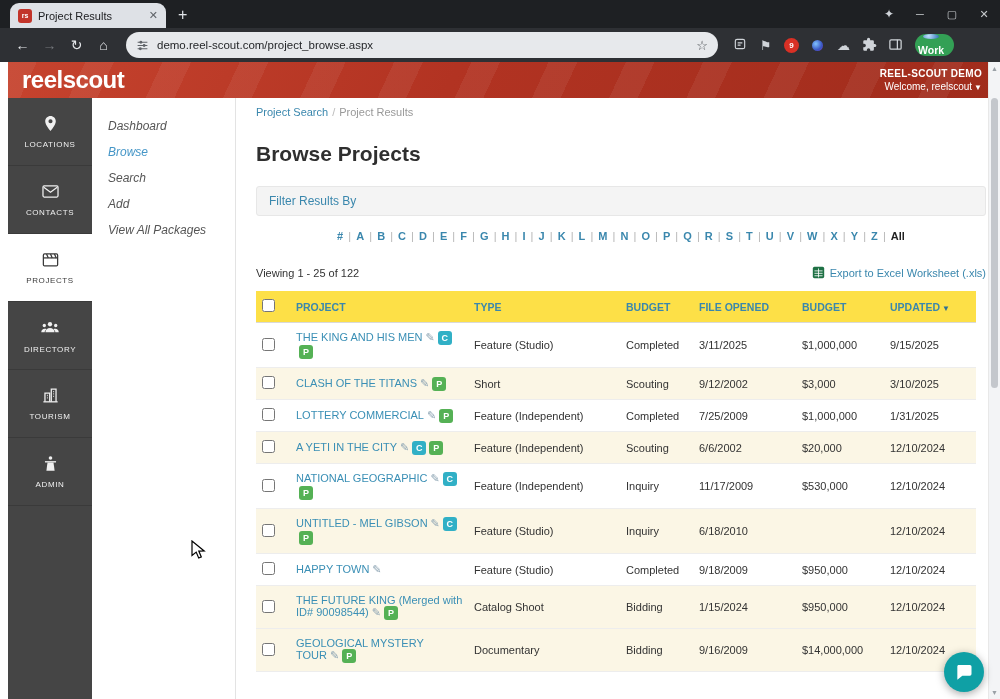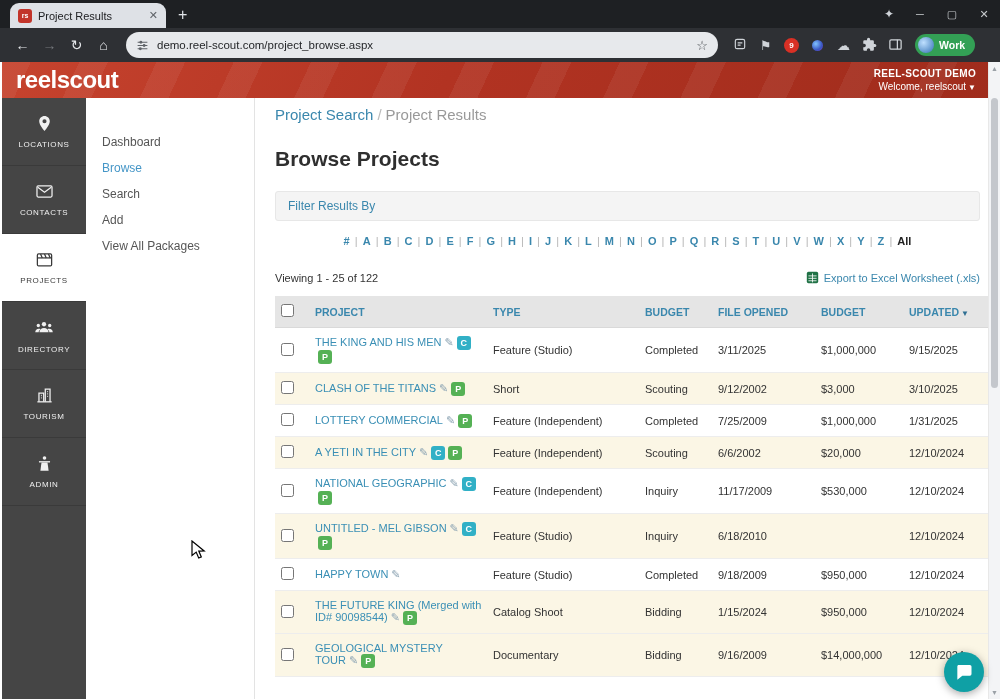--- a/index.html
+++ b/index.html
@@ -28,66 +28,66 @@
            display:flex;align-items:center;padding:0 10px;gap:8px;margin:0 8px;}
   .url-text{font-size:11.5px;color:#25272a;flex:1;white-space:nowrap;overflow:hidden;}
   .omni-star{color:#4d5156;font-size:13px;}
   .ext-tray{display:flex;align-items:center;gap:3px;}
   .ext-icon{width:23px;text-align:center;color:#cfd3d8;font-size:13px;line-height:1;}
   .badge-ext{width:15px;height:15px;border-radius:50%;background:#d93025;color:#fff;
              font-size:8px;font-weight:bold;display:flex;align-items:center;justify-content:center;margin:0 4px;}
   .color-dot{width:11px;height:11px;border-radius:50%;margin:0 6px;
              background:radial-gradient(circle at 35% 35%,#7fc2ff,#3a57c4 60%,#7a3ac4);}
   .profile-chip{background:#33a055;border-radius:12px;height:22px;display:flex;align-items:center;
-                padding:0 10px 0 3px;gap:5px;margin-left:6px;}
+                padding:0 10px 0 3px;gap:5px;margin-left:6px;flex-direction:column;}
   .avatar{width:16px;height:16px;border-radius:50%;
           background:radial-gradient(circle at 35% 35%,#bfe0ff,#2f6fb3);}
   .profile-label{color:#fff;font-size:10.5px;font-weight:bold;}
 
   
-  .page{position:absolute;top:62px;left:2px;width:988px;bottom:0;background:#fff;overflow:hidden;}
+  .page{position:absolute;top:62px;left:8px;width:988px;bottom:0;background:#fff;overflow:hidden;}
   .red-header{height:36px;display:flex;align-items:center;padding:0 14px;box-sizing:border-box;
       background:linear-gradient(115deg,#c6432e 0%,#b23322 45%,#a02c1c 100%);position:relative;}
   .red-header:before{content:"";position:absolute;inset:0;
       background:repeating-linear-gradient(115deg,rgba(255,255,255,.06) 0 26px,transparent 26px 70px);}
   .logo{color:#fff;font-size:24px;font-weight:bold;letter-spacing:-.5px;position:relative;}
   .header-right{margin-left:auto;text-align:right;color:#fff;position:relative;}
   .demo-label{font-size:10px;font-weight:bold;letter-spacing:.3px;}
   .welcome{font-size:10px;margin-top:2px;}
   .caret{font-size:8px;margin-left:2px;}
 
   .body-row{display:flex;height:calc(100% - 36px);}
   .icon-sidebar{width:84px;background:#454545;flex:none;}
   .side-item{height:67px;display:flex;flex-direction:column;align-items:center;justify-content:center;
              gap:7px;color:#f0f0f0;border-bottom:1px solid #3a3a3a;}
   .side-item.active{background:#fff;color:#3a3a3a;}
   .side-icon{display:flex;}
   .side-label{font-size:8px;letter-spacing:.6px;}
 
-  .menu-panel{width:169px;background:#fff;border-right:1px solid #e3e3e3;padding-top:32px;
-              box-sizing:border-box;flex:none;}
+  .menu-panel{width:144px;background:#fff;border-right:1px solid #e3e3e3;padding-top:16px;
+              box-sizing:border-box;flex:none;font-style:italic;}
   .menu-item{font-size:12px;color:#555;padding:5px 0 5px 16px;margin-bottom:2px;cursor:default;}
   .menu-item.active{color:#4596c7;}
 
   .main{flex:1;padding:8px 10px 0 20px;box-sizing:border-box;overflow:hidden;}
-  .breadcrumb{font-size:15px;color:#999;}
+  .breadcrumb{font-size:11px;color:#999;}
   .breadcrumb a{color:#3a87ad;text-decoration:none;}
   .crumb-sep{margin:0 4px;color:#bbb;}
   .page-title{font-size:21px;color:#2f2f2f;margin-top:24px;font-weight:600;}
   .filter-bar{margin-top:20px;background:#f4f4f4;border:1px solid #e7e7e7;border-radius:3px;height:30px;
               display:flex;align-items:center;padding:0 12px;font-size:12px;color:#3a87ad;box-sizing:border-box;}
   .alpha-row{margin-top:14px;text-align:center;font-size:11px;color:#b5b5b5;}
   .alpha-row a{color:#3a87ad;font-weight:bold;text-decoration:none;margin:0 2px;}
   .alpha-row a.all{color:#222;}
   .viewing-row{margin-top:24px;display:flex;align-items:center;font-size:11px;color:#333;}
   .export-link{margin-left:auto;color:#3a87ad;display:flex;gap:5px;align-items:center;
                text-decoration:none;font-size:11px;}
 
   table.results{width:720px;border-collapse:collapse;margin-top:12px;table-layout:fixed;}
-  .results th{background:#e5e5e5;color:#3a87ad;font-size:10.5px;font-weight:bold;text-align:left;
+  .results th{background:#fde047;color:#3a87ad;font-size:10.5px;font-weight:bold;text-align:left;
               padding:8px 6px;border-bottom:1px solid #d9d9d9;}
   .results td{font-size:11px;color:#333;padding:8px 2px 8px 6px;border-bottom:1px solid #ededed;
               vertical-align:middle;overflow:hidden;}
   .results tr.alt td{background:#fbf6e5;}
   .results a.proj{color:#3a8fb5;text-decoration:none;font-size:11px;}
   .pencil{color:#8fa6b5;font-size:11px;margin-left:3px;}
   .badge{display:inline-block;min-width:14px;height:14px;line-height:14px;border-radius:3px;color:#fff;
          font-size:9px;font-weight:bold;text-align:center;margin-left:3px;}
   .badge.C{background:#31b0c6;}
   .badge.P{background:#55b155;}

